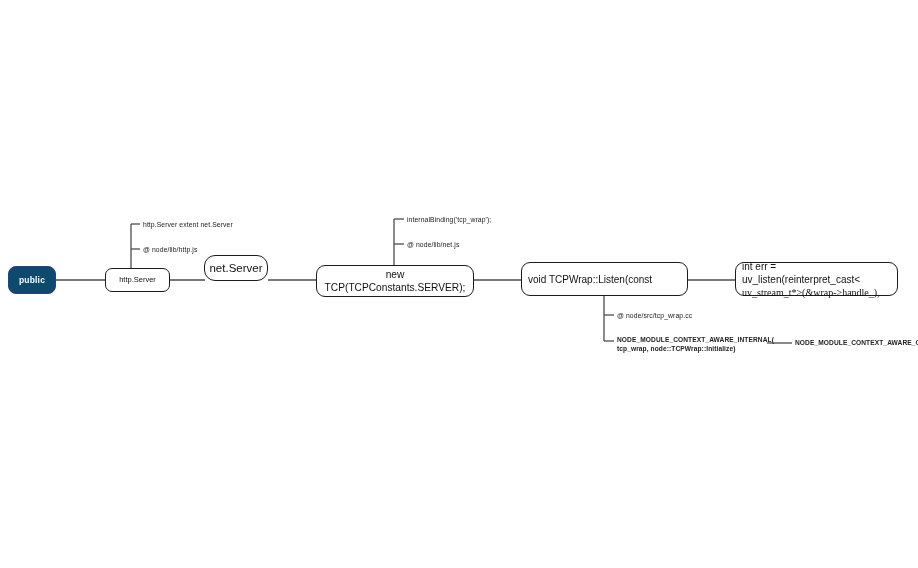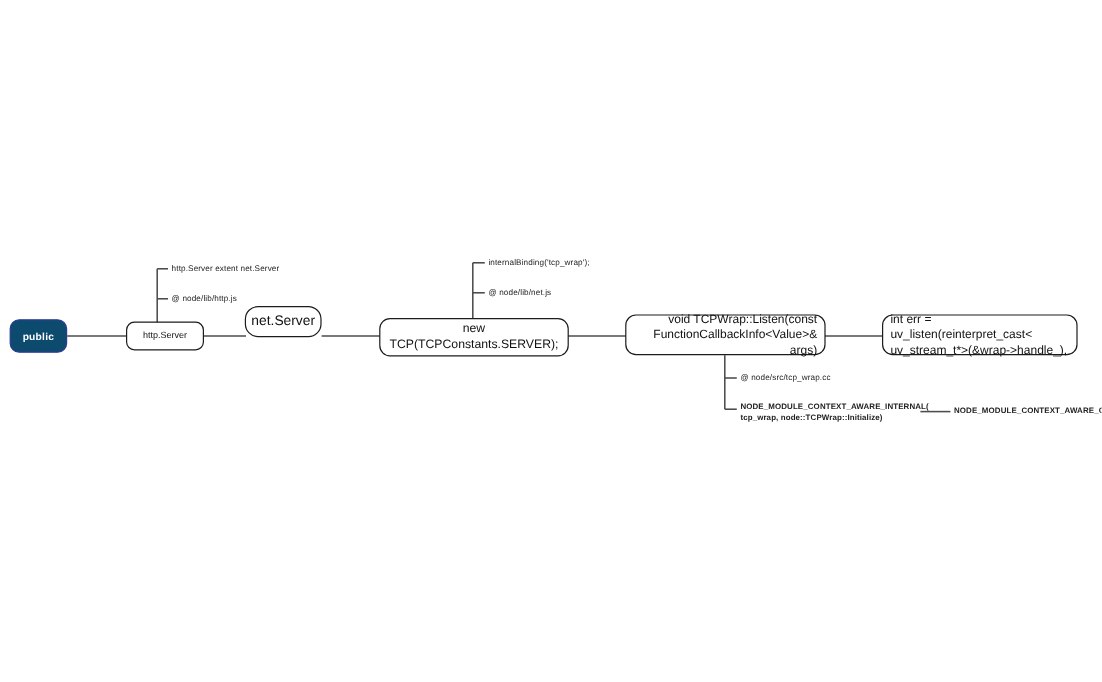--- a/index.html
+++ b/index.html
@@ -123,28 +123,27 @@
     <span>net.Server</span>
   </div>
 
   <div class="node code" style="left:316px; top:265px; width:158px; height:30px;">
     <span>new TCP(TCPConstants.SERVER);</span>
   </div>
 
   <div class="node code2" style="left:521px; top:262px; width:167px; height:34px; justify-content:flex-start; text-align:right; align-items:center;">
     <span style="display:block;">
       <span style="display:block;">void TCPWrap::Listen(const</span>
-      <span style="display:block;">FunctionCallbackInfo&lt;Value&gt;&amp; args)</span>
     </span>
   </div>
 
   <div class="node code2" style="left:735px; top:262px; width:163px; height:34px; justify-content:flex-start; text-align:left; align-items:center;">
     <span style="display:block;">
       <span style="display:block;">int err = uv_listen(reinterpret_cast&lt;</span>
-      <span style="display:block;">uv_stream_t*&gt;(&amp;wrap-&gt;handle_),</span>
+      <span style="display:block;font-family:Liberation Serif, serif;">uv_stream_t*&gt;(&amp;wrap-&gt;handle_),</span>
     </span>
   </div>
 
   <div class="ann" style="left:143px; top:220px;">http.Server extent net.Server</div>
 
   <div class="ann" style="left:143px; top:245px;">@ node/lib/http.js</div>
 
   <div class="ann" style="left:407px; top:215px;">internalBinding('tcp_wrap');</div>
 
   <div class="ann" style="left:407px; top:240px;">@ node/lib/net.js</div>

